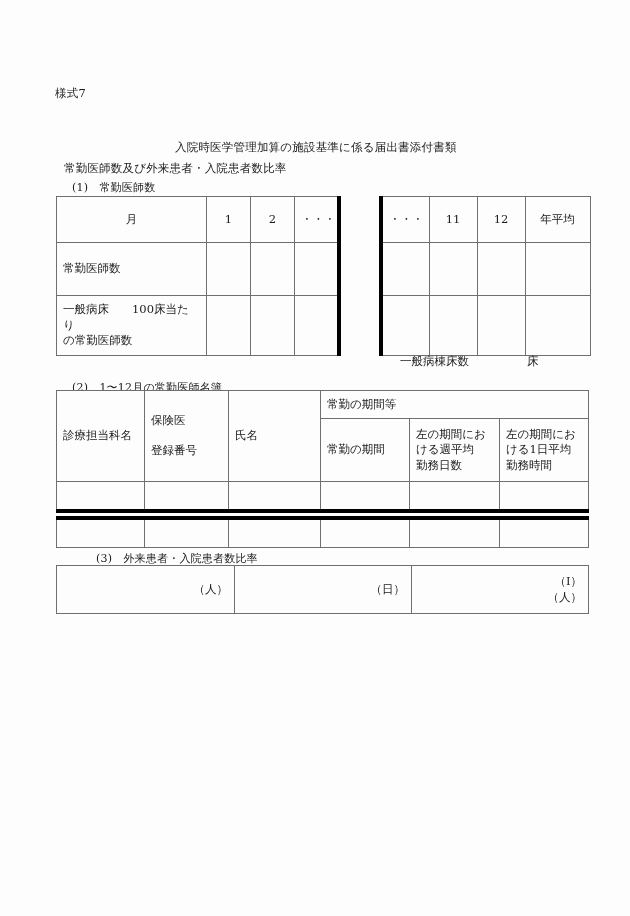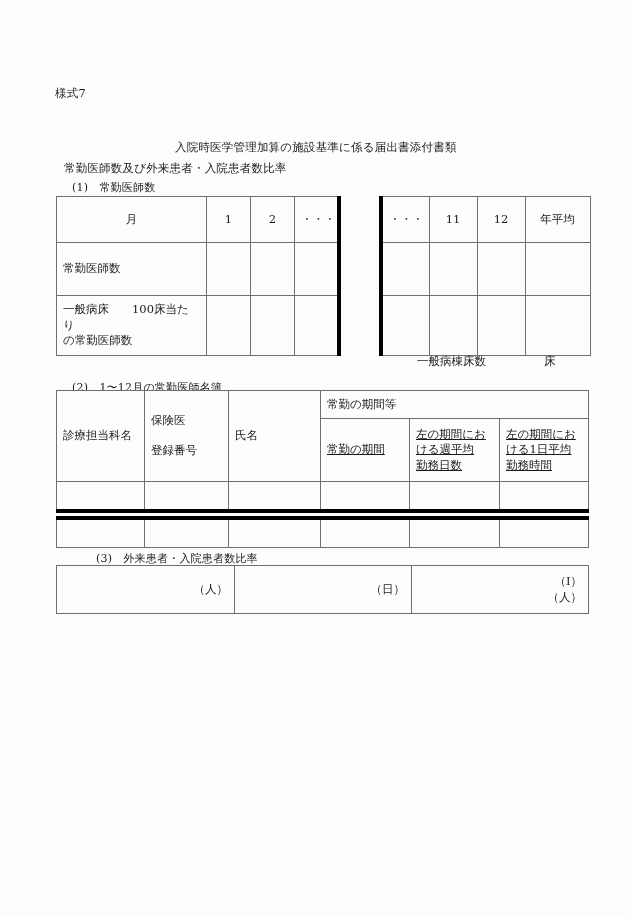--- a/index.html
+++ b/index.html
@@ -53,21 +53,21 @@
     font-size: 11px;
     letter-spacing: 0.2px;
     white-space: nowrap;
   }
   .sec1 { left: 72px; top: 180px; }
   .sec2 { left: 72px; top: 380px; }
   .sec3 { left: 72px; top: 551px; margin-left: 24px; }
 
   .beds-line {
     position: absolute;
-    left: 417px;
+    left: 400px;
     top: 354px;
     font-size: 11.5px;
     white-space: nowrap;
   }
   .beds-line .beds-unit { margin-left: 58px; }
 
   
   table.form {
     position: absolute;
     border-collapse: collapse;
@@ -112,21 +112,21 @@
 
   
   #t2 { left: 56px; top: 390px; width: 532px; }
   #t2 col.c1 { width: 88px; }
   #t2 col.c2 { width: 84px; }
   #t2 col.c3 { width: 92px; }
   #t2 col.c4 { width: 89px; }
   #t2 col.c5 { width: 90px; }
   #t2 col.c6 { width: 89px; }
   #t2 .hgroup { height: 27px; }
-  #t2 .hsub   { height: 62px; text-decoration: underline; }
+  #t2 .hsub   { height: 62px; }
   #t2 .body   { height: 27px; }
   .stack-top { display:block; margin-bottom: 14px; }
 
   
   #t2b { left: 56px; top: 516px; width: 532px; }
   #t2b col.c1 { width: 88px; }
   #t2b col.c2 { width: 84px; }
   #t2b col.c3 { width: 92px; }
   #t2b col.c4 { width: 89px; }
   #t2b col.c5 { width: 90px; }

